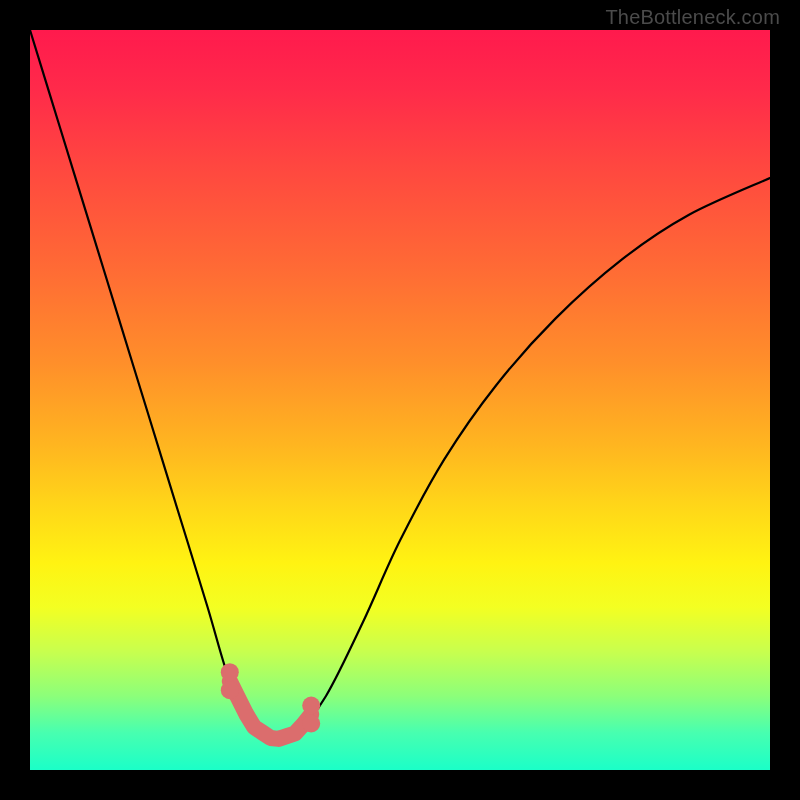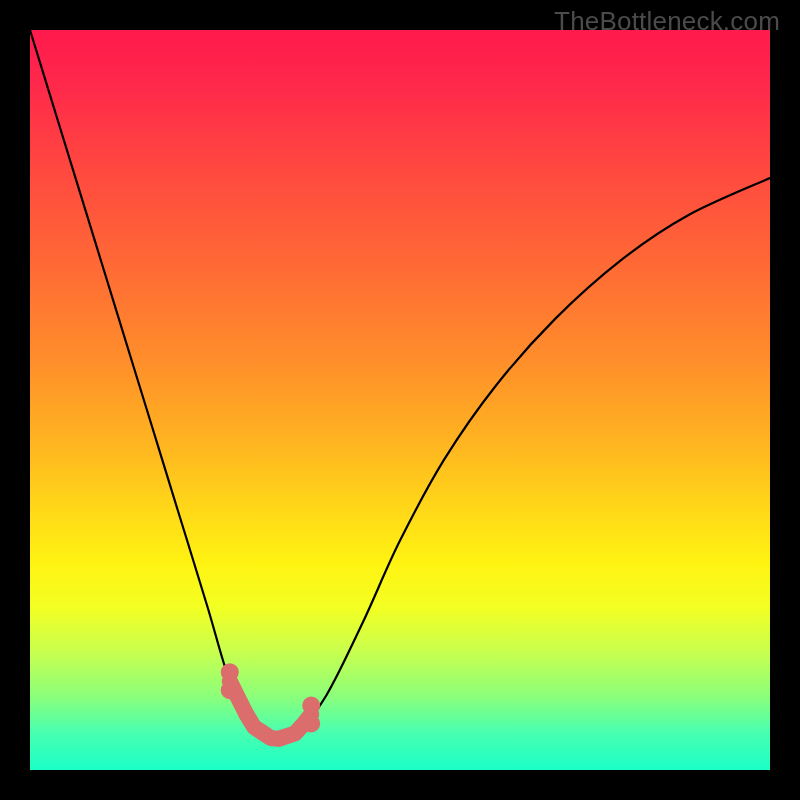--- a/index.html
+++ b/index.html
@@ -35,21 +35,21 @@
       #c8ff4e 84%,
       #8cff7a 90%,
       #47ffb0 95%,
       #1bffc8 100%);
   }
   .watermark {
     position: absolute;
     top: 6px;
     right: 20px;
     color: #4b4b4b;
-    font-size: 26px;
+    font-size: 20px;
     font-weight: 500;
     letter-spacing: 0.2px;
   }
   svg.curve {
     position: absolute;
     left: 0;
     top: 0;
     width: 740px;
     height: 740px;
     overflow: visible;

